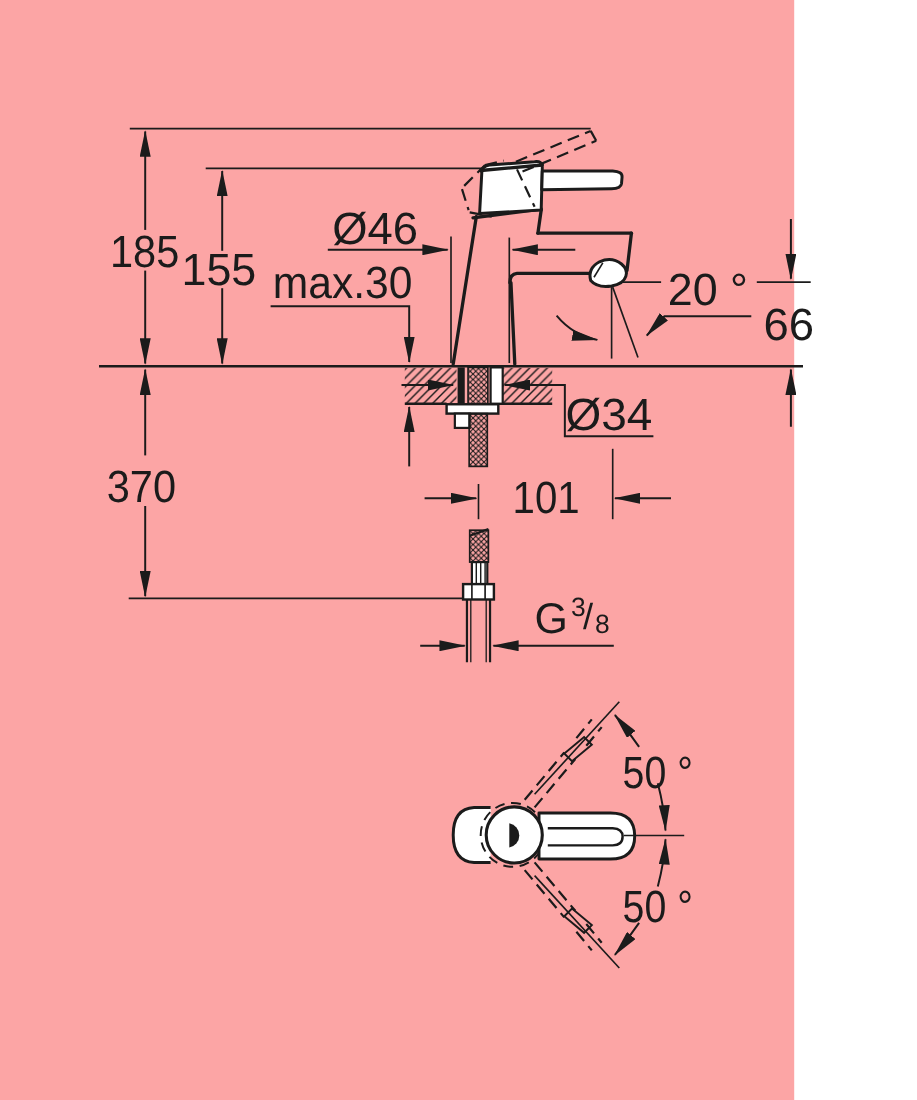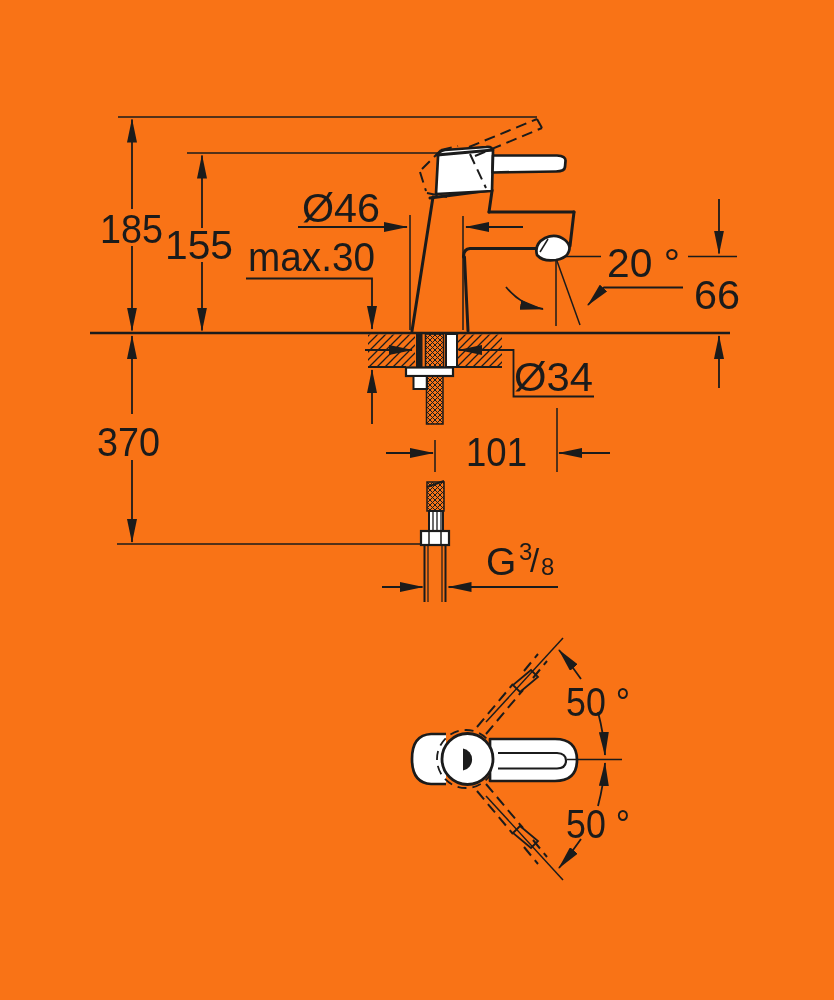--- a/index.html
+++ b/index.html
@@ -1,16 +1,16 @@
 <!DOCTYPE html>
 <html><head>
 <meta charset="utf-8">
 <style>
   html,body{margin:0;padding:0;background:#ffffff;}
-  #stage{width:834px;height:1000px;background:#f97316;position:relative;margin:0;}
+  #stage{width:722px;height:1000px;background:#fca5a5;position:relative;margin:0;}
   svg{display:block;}
   text{font-family:"Liberation Sans","DejaVu Sans",sans-serif;fill:#1b1b1b;}
   .ln{stroke:#1b1b1b;fill:none;}
   .dim{stroke:#1b1b1b;stroke-width:1.8;fill:none;}
   .thin{stroke:#1b1b1b;stroke-width:1.5;fill:none;}
   .obj{stroke:#1b1b1b;stroke-width:3;fill:none;stroke-linecap:round;stroke-linejoin:round;}
   .objf{stroke:#1b1b1b;stroke-width:2.7;fill:#ffffff;stroke-linejoin:round;}
   .dash{stroke:#1b1b1b;stroke-width:2;fill:none;stroke-dasharray:11 6;stroke-linecap:butt;}
 </style>
 </head>

